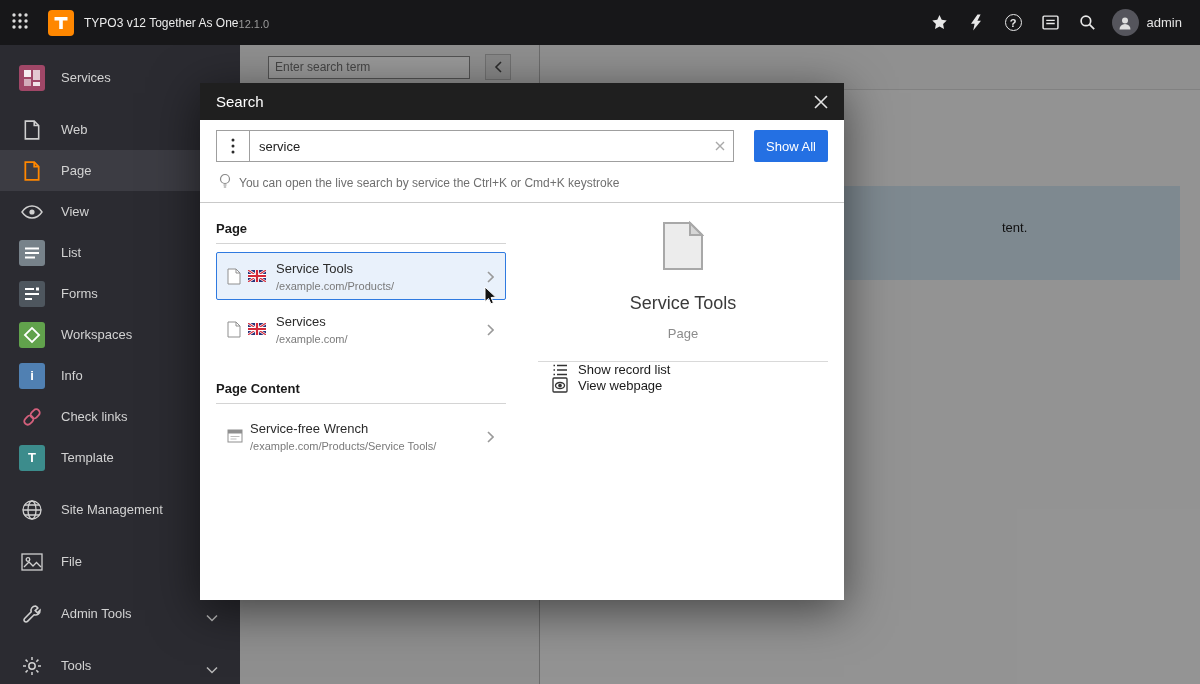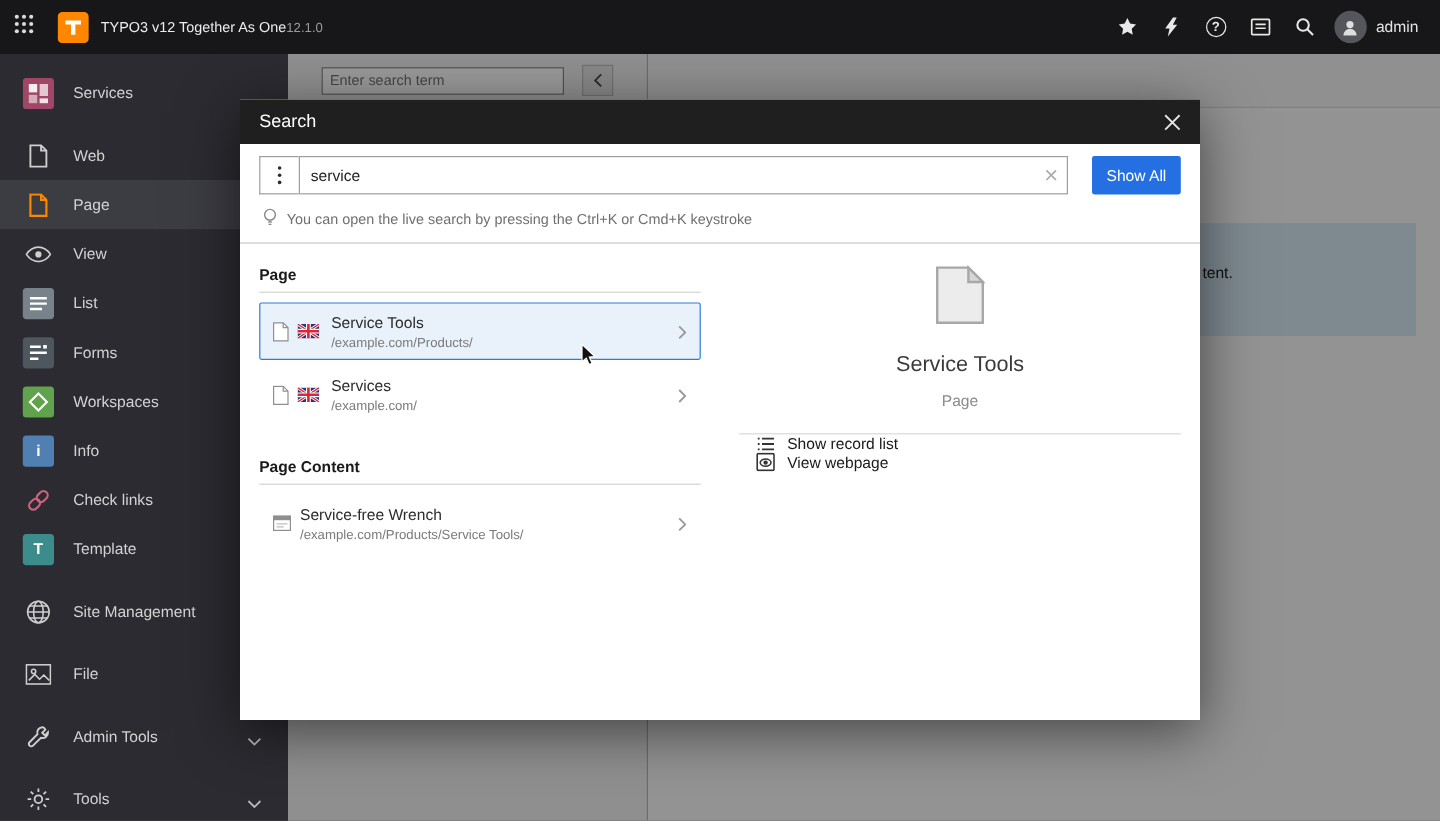--- a/index.html
+++ b/index.html
@@ -39,21 +39,21 @@
   
   .content { position:absolute; left:540px; top:45px; right:0; bottom:0; background:#f6f6f6; z-index:1; }
   .docheader { height:45px; border-bottom:1px solid #d8d8d8; background:#f1f1f1; }
   .callout { position:absolute; left:20px; top:141px; right:20px; height:94px; background:#d2e4f1; }
   .callout-text { position:absolute; left:442px; top:34px; font-size:13px; color:#1c1c1c; }
 
   
   .overlay { position:absolute; left:240px; top:45px; right:0; bottom:0; background:rgba(0,0,0,0.4); z-index:5; }
 
   
-  .modal { position:absolute; left:200px; top:83px; width:800px; height:517px; background:#fff; z-index:20; box-shadow:0 10px 45px rgba(0,0,0,0.55); display:flex; flex-direction:column; }
+  .modal { position:absolute; left:200px; top:83px; width:644px; height:517px; background:#fff; z-index:20; box-shadow:0 10px 45px rgba(0,0,0,0.55); display:flex; flex-direction:column; }
   .modal-header { height:37px; background:#1f1f1f; color:#fff; display:flex; align-items:center; padding:0 16px; flex:0 0 auto; }
   .modal-title { font-size:15px; }
   .modal-close { margin-left:auto; cursor:pointer; display:flex; align-items:center; }
   .modal-body { flex:1; padding:10px 16px 0; overflow:hidden; }
 
   .search-form { display:flex; align-items:center; }
   .drag-handle { width:33px; height:32px; border:1px solid #9f9f9f; border-right:none; display:flex; align-items:center; justify-content:center; background:#fff; cursor:grab; }
   .search-wrap { flex:1; position:relative; }
   .modal-search { width:100%; height:32px; border:1px solid #9f9f9f; padding:0 28px 0 9px; font-size:13px; color:#222; font-family:"Liberation Sans", sans-serif; }
   .clear-btn { position:absolute; right:9px; top:11px; cursor:pointer; line-height:0; }
@@ -338,21 +338,21 @@
             </svg></span>
       </span>
       <button class="show-all">Show All</button>
     </div>
 
     <div class="hint-row">
       <span><svg width="14" height="16" viewBox="0 0 14 16" fill="none" stroke="#8a8a8a" stroke-width="1.2">
             <circle cx="7" cy="6" r="4.5"></circle>
             <path d="M5.5 12h3M5.8 14h2.4"></path>
           </svg></span>
-      <span>You can open the live search by pressing the Ctrl+K or Cmd+K keystroke</span>
+      <span>You can open the live search by service the Ctrl+K or Cmd+K keystroke</span>
     </div>
 
     <div class="modal-divider"></div>
 
     <div class="columns">
 
       <div class="col-left">
         <div class="section-title">Page</div>
 
         <div class="result selected">

